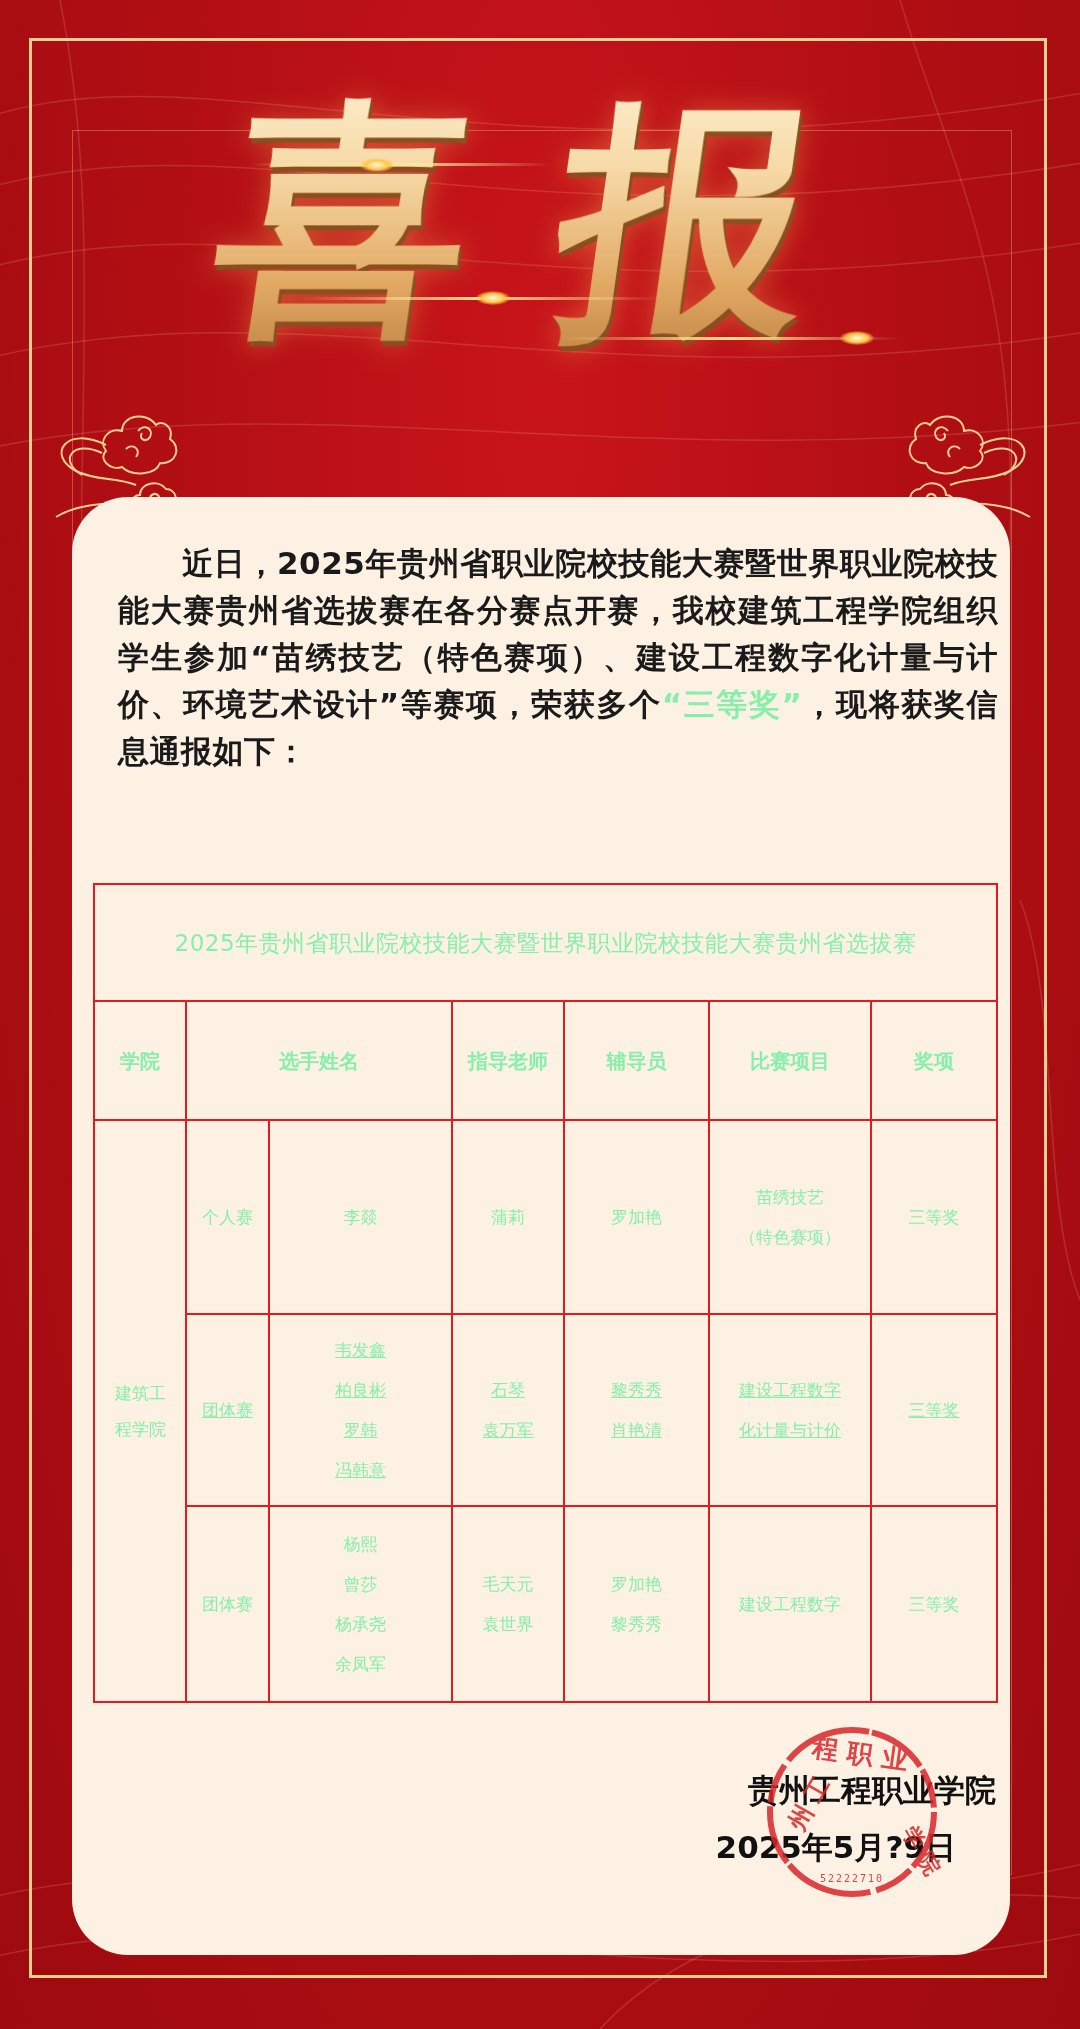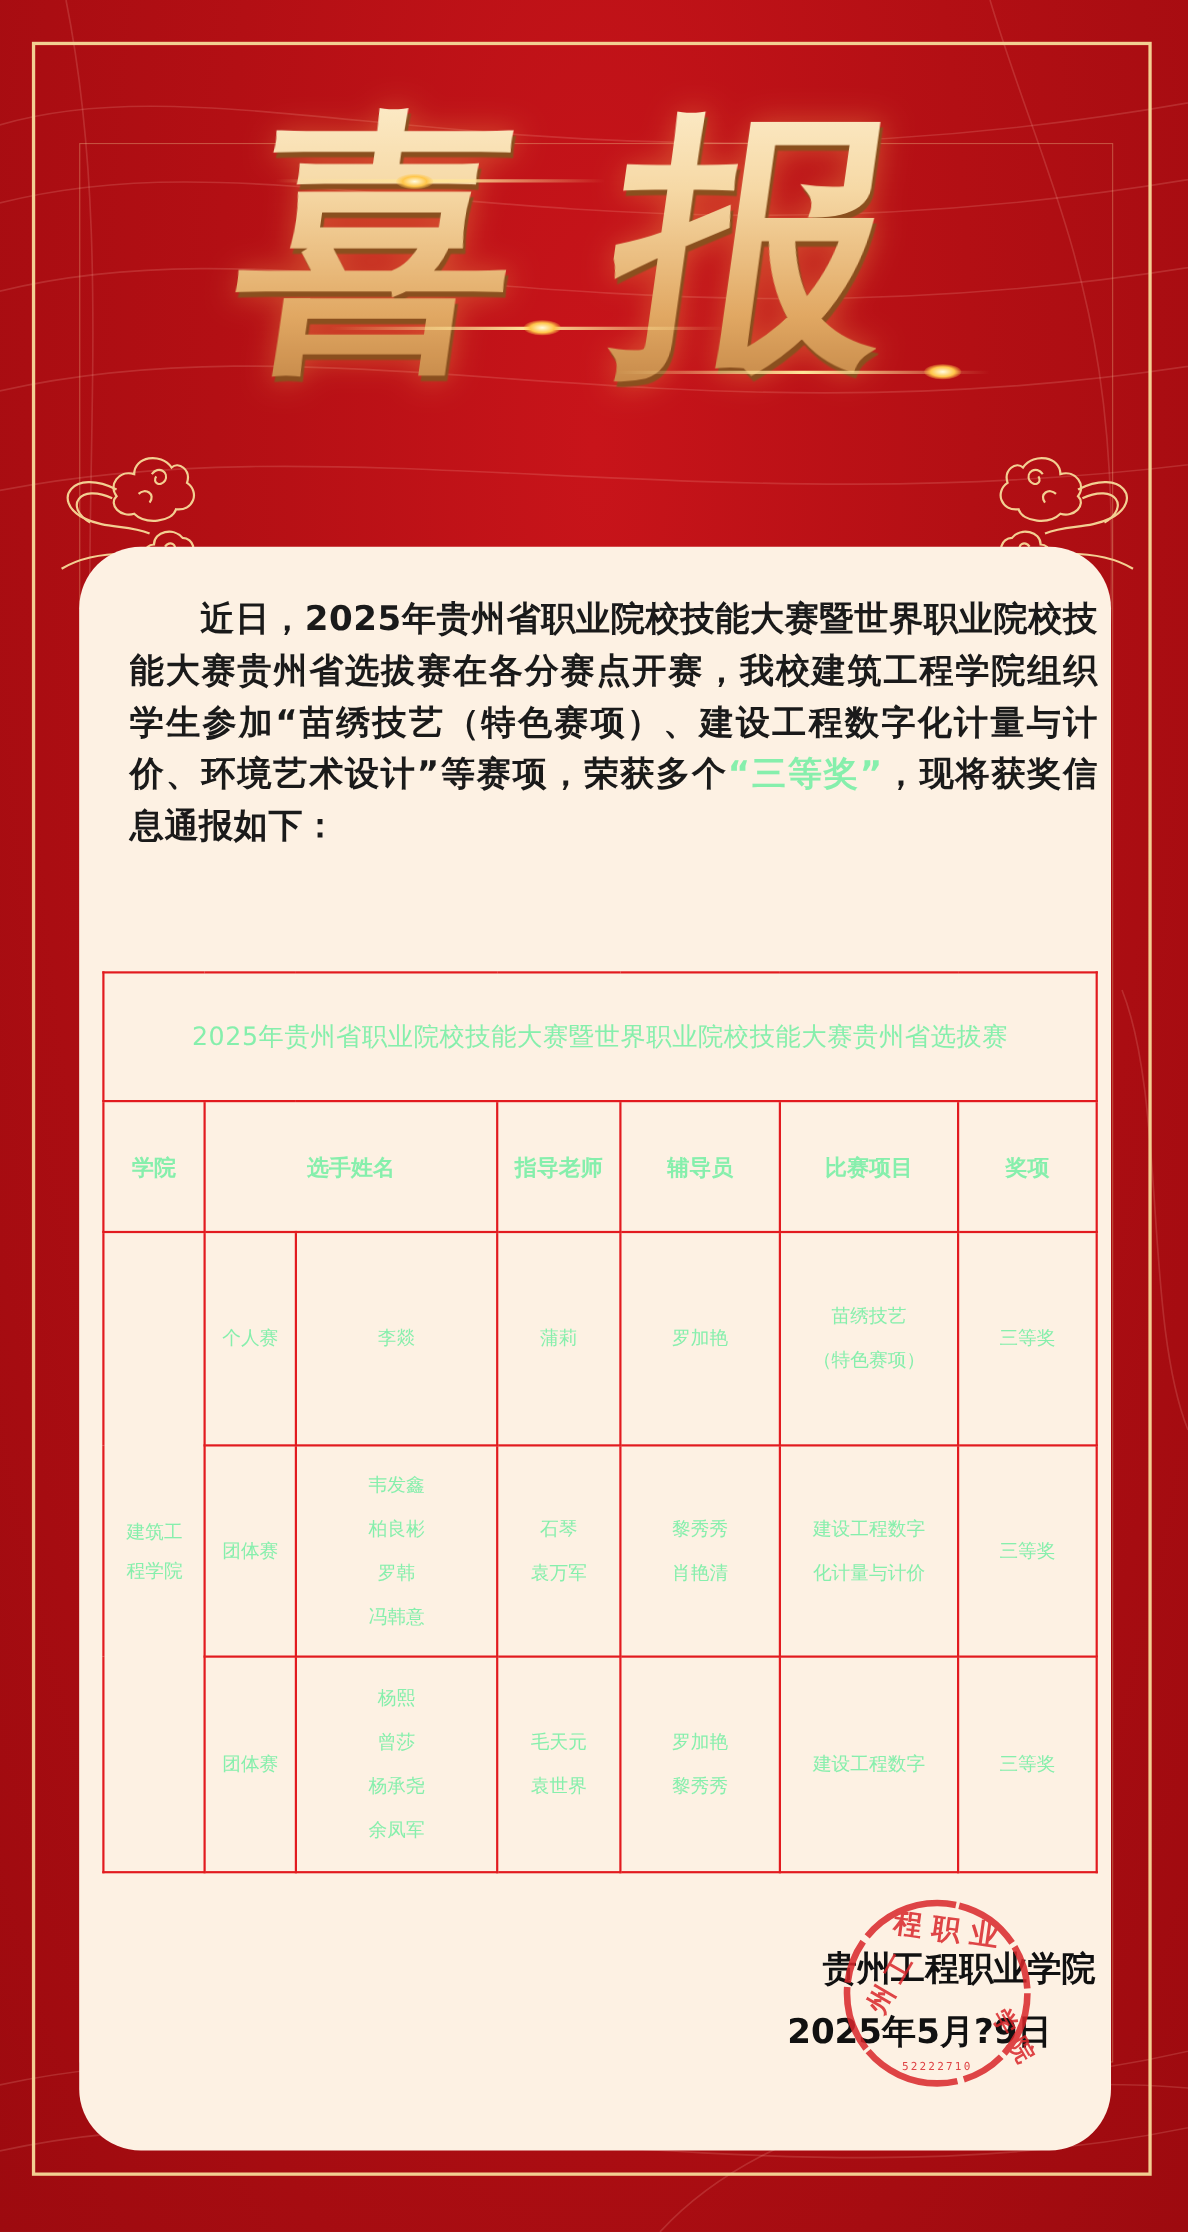--- a/index.html
+++ b/index.html
@@ -57,21 +57,21 @@
     border-collapse: collapse; table-layout: fixed; color: #86efac;
     font-family: "DejaVu Sans", "Liberation Sans", sans-serif;
   }
   table.awards td {
     border: 2px solid #e21b1f; text-align: center; vertical-align: middle;
     font-size: 17px; line-height: 40px; padding: 0 4px;
   }
   table.awards td.caption { font-size: 23px; height: 115px; letter-spacing: 0.5px; }
   table.awards tr.head td { height: 117px; font-weight: bold; font-size: 20px; }
   table.awards tr.r1 td { height: 192px; }
-  table.awards tr.r2 td { height: 190px; }
+  table.awards tr.r2 td { height: 190px; text-decoration: underline; }
   table.awards tr.r3 td { height: 194px; }
   table.awards td.college { text-align: left; vertical-align: middle; padding-left: 20px; line-height: 36px; }
   .line { display: block; }
   .sign {
     position: absolute; left: 700px; top: 1768px; width: 300px; text-align: right;
     font-size: 31px; line-height: 44px; font-weight: bold; color: #111;
   }
   .sign .org { position: absolute; right: 4px; top: 0; white-space: nowrap; }
   .sign .date { position: absolute; right: 44px; top: 57px; white-space: nowrap; }
   .stamp {

